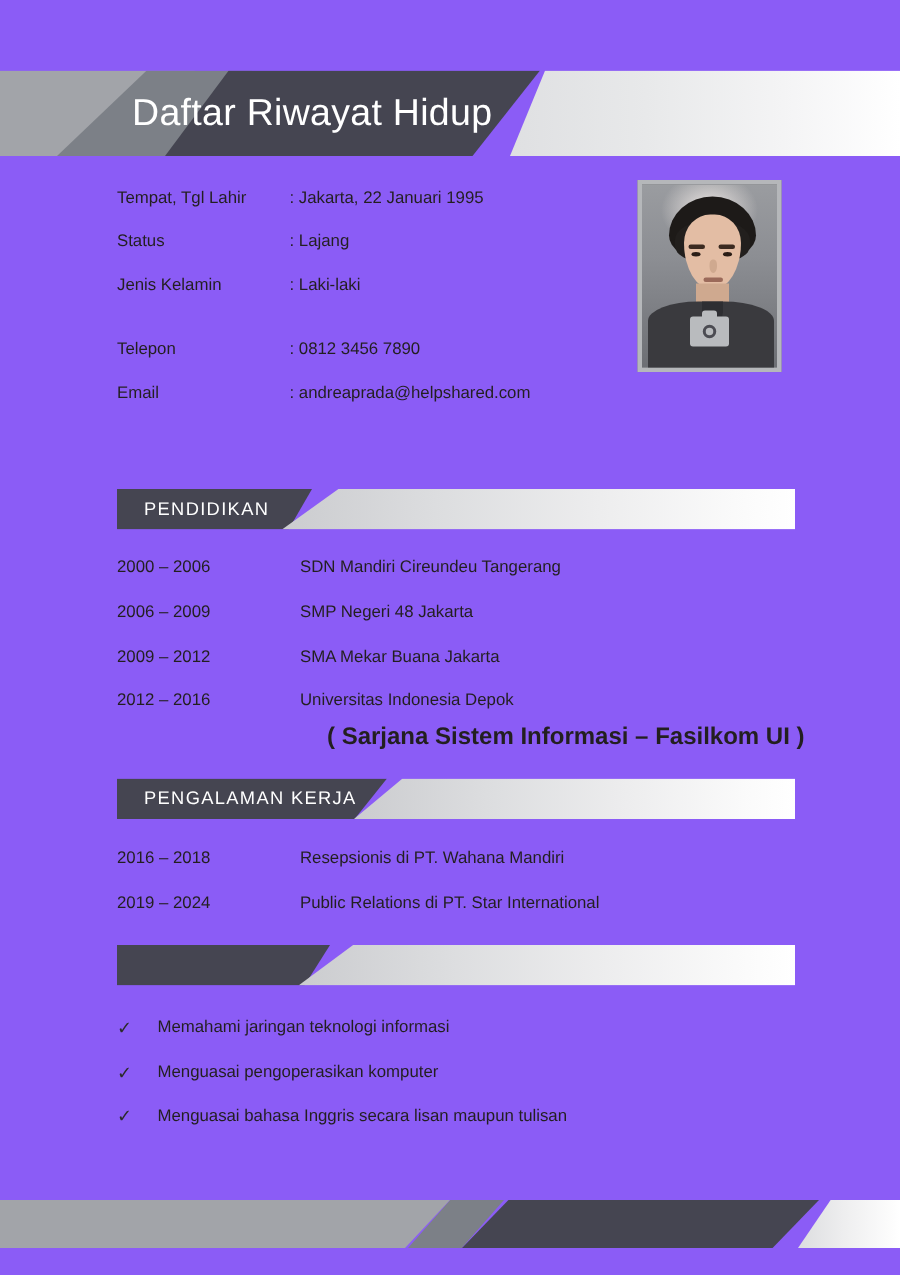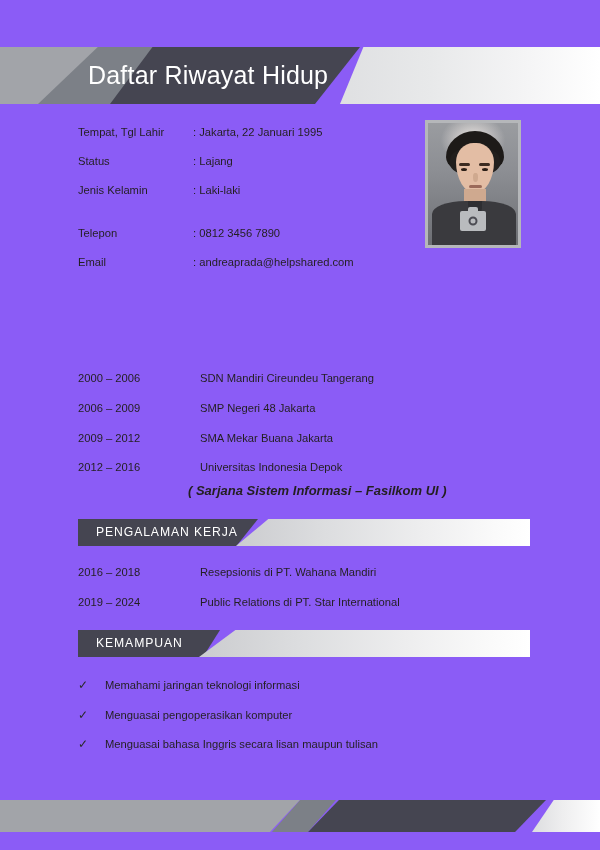--- a/index.html
+++ b/index.html
@@ -299,25 +299,24 @@
     left: 0;
     top: 0;
   }
   .entry .desc {
     position: absolute;
     left: 122px;
     top: 0;
   }
   .entry .sub {
     position: absolute;
-    left: 110px;
+    left: 140px;
     top: 22px;
-    font-style: italic;
     font-weight: bold;
-    font-size: 13px;
+    font-size: 16px;
   }
 
   
   .skill {
     position: absolute;
     left: 78px;
     font-size: 11.2px;
     color: #231f20;
     white-space: nowrap;
   }
@@ -427,20 +426,25 @@
     <div class="ph-brow-r"></div>
     <div class="ph-eye-l"></div>
     <div class="ph-eye-r"></div>
     <div class="ph-nose"></div>
     <div class="ph-mouth"></div>
     <div class="ph-neck"></div>
     <div class="ph-body"></div>
     <div class="cam-icon"></div>
   </div>
 
+  <div class="section-bar" style="top:326px">
+    <div class="sb-dark" style="width:130px"></div>
+    <div class="sb-fade" style="left:110px;width:342px"></div>
+    <div class="sb-label">PENDIDIKAN</div>
+  </div>
 
   <div class="entry" style="top:372px">
     <span class="period">2000 – 2006</span>
     <span class="desc">SDN Mandiri Cireundeu Tangerang</span>
   </div>
   <div class="entry" style="top:402px">
     <span class="period">2006 – 2009</span>
     <span class="desc">SMP Negeri 48 Jakarta</span>
   </div>
   <div class="entry" style="top:432px">
@@ -464,21 +468,20 @@
     <span class="desc">Resepsionis di PT. Wahana Mandiri</span>
   </div>
   <div class="entry" style="top:596px">
     <span class="period">2019 – 2024</span>
     <span class="desc">Public Relations di PT. Star International</span>
   </div>
 
   <div class="section-bar" style="top:630px">
     <div class="sb-dark" style="width:142px"></div>
     <div class="sb-fade" style="left:121px;width:331px"></div>
-    <div class="sb-label">KEMAMPUAN</div>
   </div>
 
   <div class="skill" style="top:679px">
     <span class="check">✓</span>
     <span class="stext">Memahami jaringan teknologi informasi</span>
   </div>
   <div class="skill" style="top:709px">
     <span class="check">✓</span>
     <span class="stext">Menguasai pengoperasikan komputer</span>
   </div>

